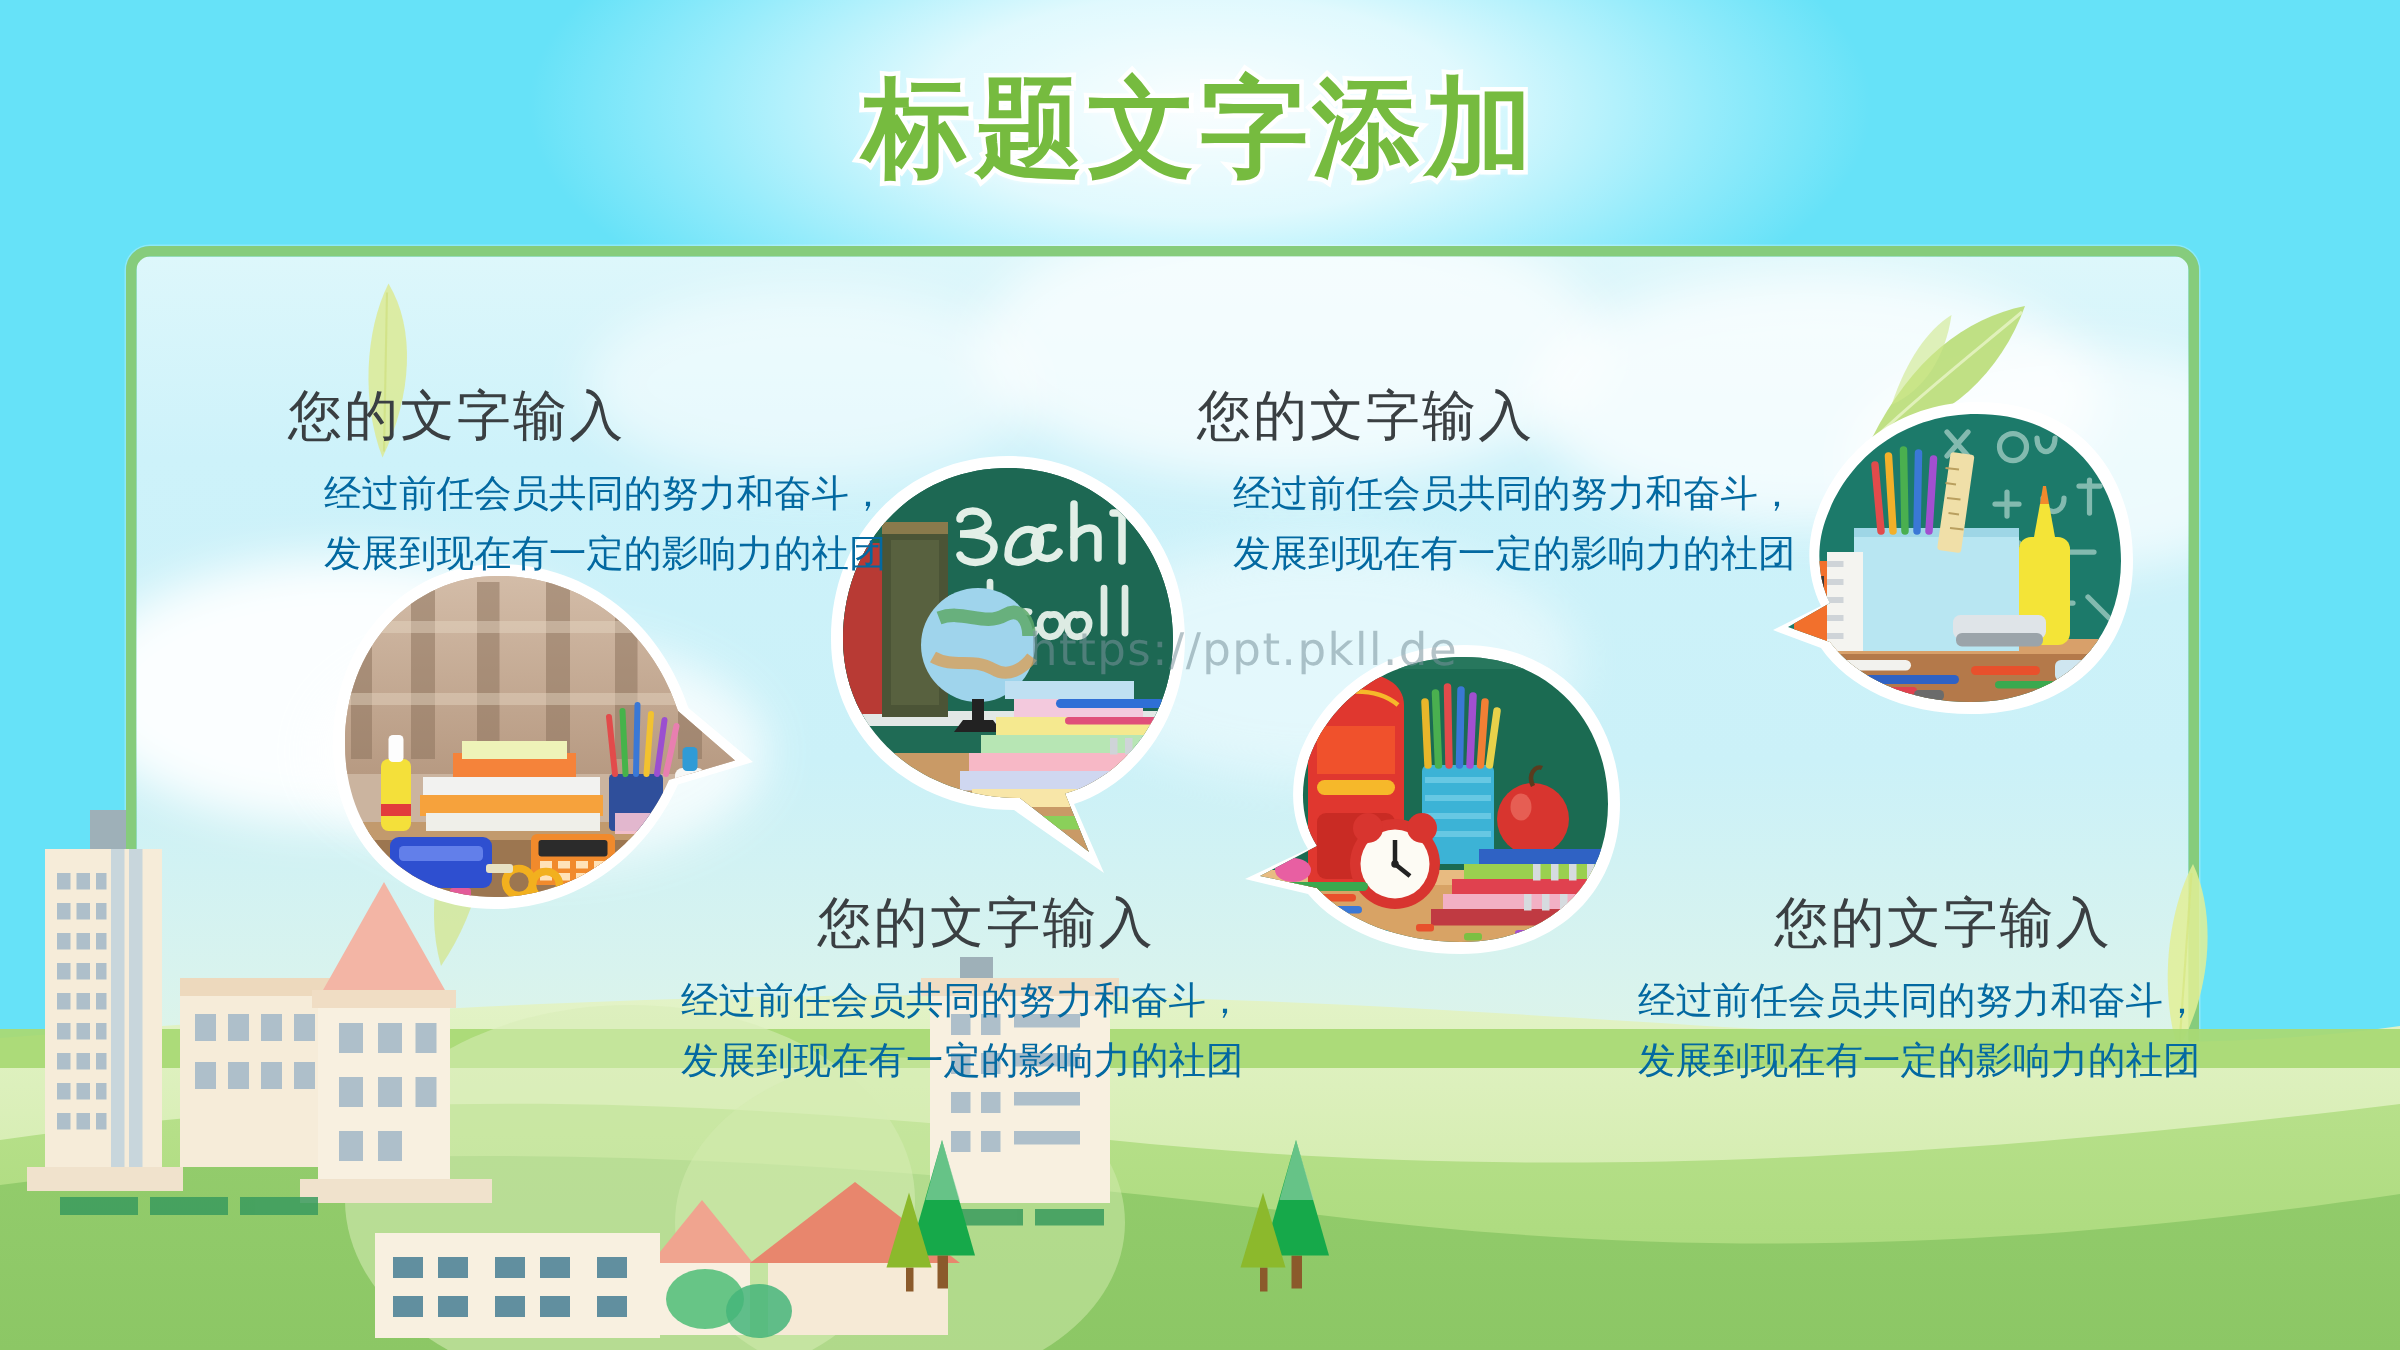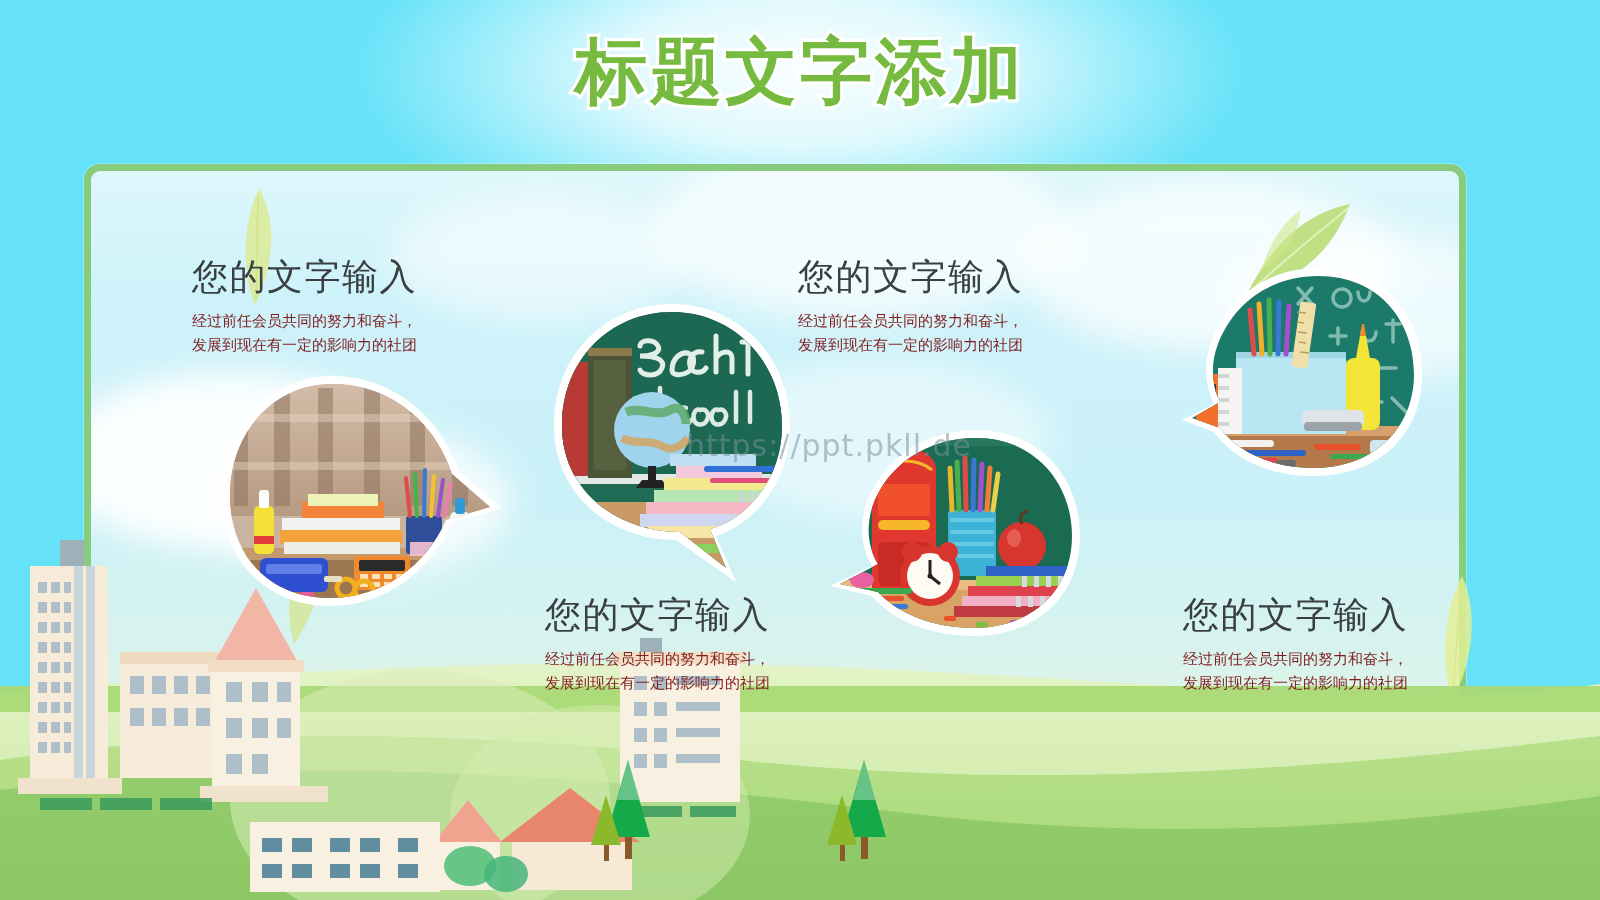--- a/index.html
+++ b/index.html
@@ -16,21 +16,21 @@
   .sky-glow{
     position:absolute; left:0; top:-160px; width:1600px; height:420px;
     background:radial-gradient(ellipse 560px 230px at 50% 55%,
       rgba(255,255,255,.97) 0%, rgba(255,255,255,.80) 32%,
       rgba(210,248,255,.45) 60%, rgba(255,255,255,0) 80%);
     pointer-events:none;
   }
 
   
   .title-wrap{
-    position:absolute; left:0; top:24px; width:1600px; text-align:center; z-index:30;
+    position:absolute; left:0; top:38px; width:1600px; text-align:center; z-index:30;
   }
   .title{
     display:inline-block;
     font-size:72px; font-weight:700; letter-spacing:3px;
     color:#76bb3f;
     -webkit-text-stroke:6px #ffffff;
     paint-order:stroke fill;
     text-shadow:0 2px 4px rgba(255,255,255,.9);
   }
 
@@ -76,27 +76,27 @@
 
   
   .bubble{ position:absolute; z-index:40; }
 
   
   .tblock{ position:absolute; z-index:45; }
   .tblock .h{
     font-size:36px; color:#3a3f42; letter-spacing:1.5px; line-height:1.1; white-space:nowrap;margin-top:33px;
   }
   .tblock .p{
-    margin-top:12px; font-size:15px; color:#7f1d1d; line-height:1.6; white-space:nowrap;
+    margin-top:12px; font-size:25px; color:#0369a1; line-height:1.6; white-space:nowrap;margin-left:24px;
   }
   .tblock.right-al{ text-align:right; }
 
   
   .watermark{
-    position:absolute; left:686px; top:428px; z-index:60;
+    position:absolute; left:686px; top:416px; z-index:60;
     font-size:30px; letter-spacing:1px; color:rgba(120,145,155,.55);
     font-family:"DejaVu Sans",sans-serif; white-space:nowrap;
     pointer-events:none;
   }
 </style>
 </head>
 <body>
 
 <div id="slide">
 

